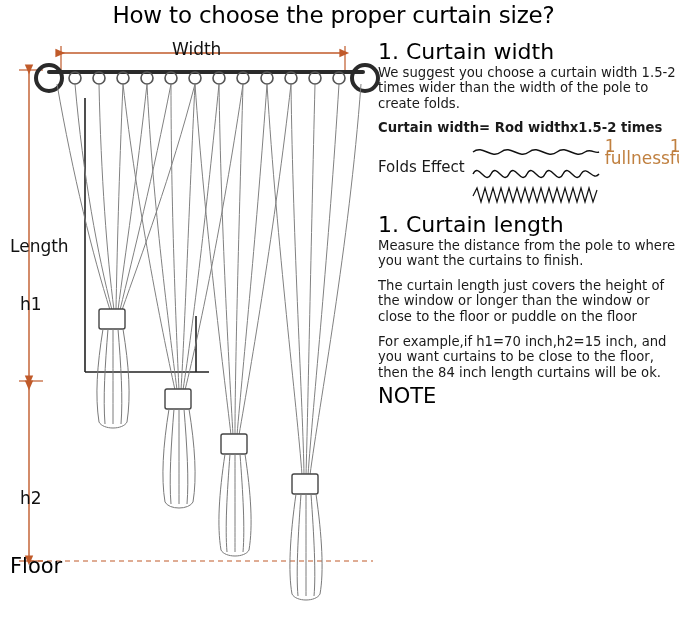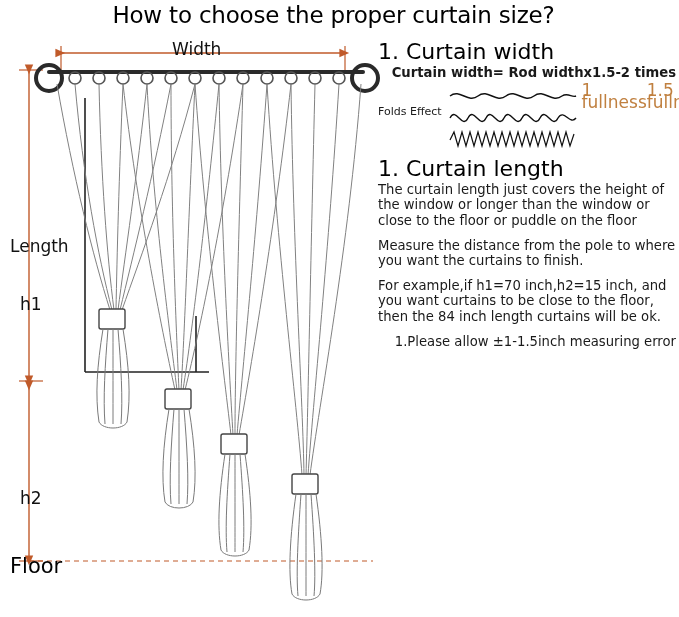--- a/index.html
+++ b/index.html
@@ -77,28 +77,28 @@
   #right .h-note {
     font-size: 21px;
     font-weight: normal;
     margin: 0 0 3px 0;
     color: #000;
   }
   #right p {
     margin: 0 0 9px 0;
   }
   .b { font-weight: bold; }
-  .tight { margin-bottom: 4px !important; text-align: right; }
+  .tight { margin-bottom: 4px !important; }
   .folds-row {
     display: flex;
     align-items: flex-start;
     margin: 4px 0 9px 0;
   }
   .folds-label {
-    font-size: 11px;
+    font-size: 15px;
     padding-top: 20px;
     white-space: nowrap;
     padding-right: 6px;
   }
   .folds-svg { flex: 0 0 auto; }
   .folds-keys {
     display: flex;
     flex-direction: row;
     justify-content: flex-end;
     font-size: 17px;
@@ -232,37 +232,38 @@
     <div class="dim-label lbl-width">Width</div>
     <div class="dim-label lbl-length">Length</div>
     <div class="dim-label lbl-h1">h1</div>
     <div class="dim-label lbl-h2">h2</div>
     <div class="lbl-floor">Floor</div>
   </div>
 
   <div id="right">
 
     <h2>1. Curtain width</h2>
+    <p>We suggest you choose a curtain width 1.5-2 times wider than the width of the pole to create folds.</p>
     <p class="b tight">Curtain width= Rod widthx1.5-2 times</p>
 
     <div class="folds-row">
       <div class="folds-label">Folds Effect</div>
       <svg class="folds-svg" width="130" height="68" viewBox="0 0 130 68">
         <path d="M2,12 C12,4 20,20 30,12 C40,4 48,20 58,12 C68,4 76,20 86,12 C96,4 104,20 114,12 C120,8 124,14 128,12" fill="none" stroke="#111" stroke-width="1.4"></path>
         <path d="M2,34 C8,22 14,46 20,34 C26,22 32,46 38,34 C44,22 50,46 56,34 C62,22 68,46 74,34 C80,22 86,46 92,34 C98,22 104,46 110,34 C116,24 122,42 128,34" fill="none" stroke="#111" stroke-width="1.4"></path>
         <path d="M2,56 L6,48 L10,62 L14,48 L18,62 L22,48 L26,62 L30,48 L34,62 L38,48 L42,62 L46,48 L50,62 L54,48 L58,62 L62,48 L66,62 L70,48 L74,62 L78,48 L82,62 L86,48 L90,62 L94,48 L98,62 L102,48 L106,62 L110,48 L114,62 L118,48 L122,62 L126,50" fill="none" stroke="#111" stroke-width="1.2"></path>
       </svg>
       <div class="folds-keys">
         <span>1 fullness</span>
         <span>1.5 fullness</span>
         <span>2 fullness</span>
       </div>
     </div>
 
     <h2>1. Curtain length</h2>
+    <p>Measure the distance from the pole to where you want the curtains to finish.</p>
     <p>The curtain length just covers the height of the window or longer than the window or close to the floor or puddle on the floor</p>
-    <p>Measure the distance from the pole to where you want the curtains to finish.</p>
     <p>For example,if h1=70 inch,h2=15 inch, and you want curtains to be close to the floor, then the 84 inch length curtains will be ok.</p>
 
-    <p class="tight">1.Please allow ±1-1.5inch measuring error</p>
+    <div class="h-note">NOTE</div>
   </div>
 
 </div>
 
 </body></html>

